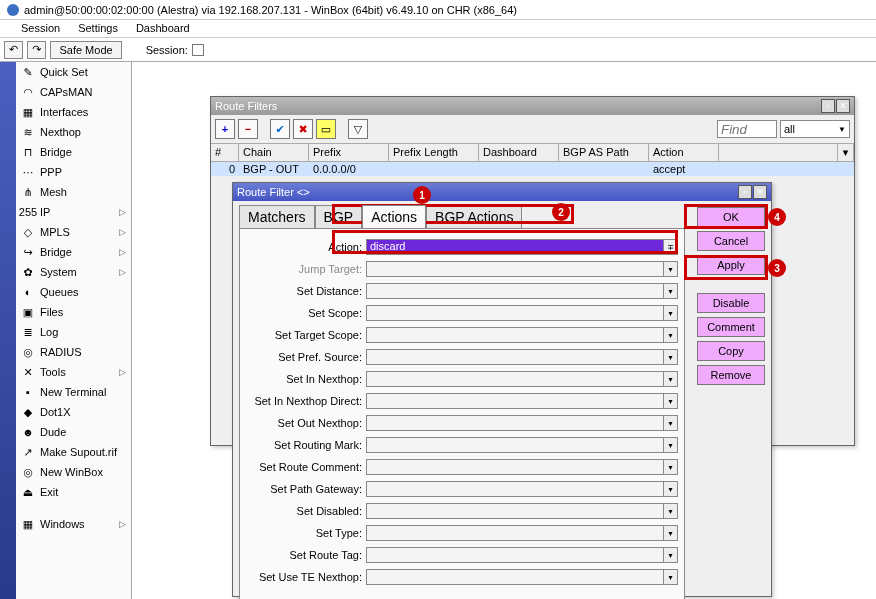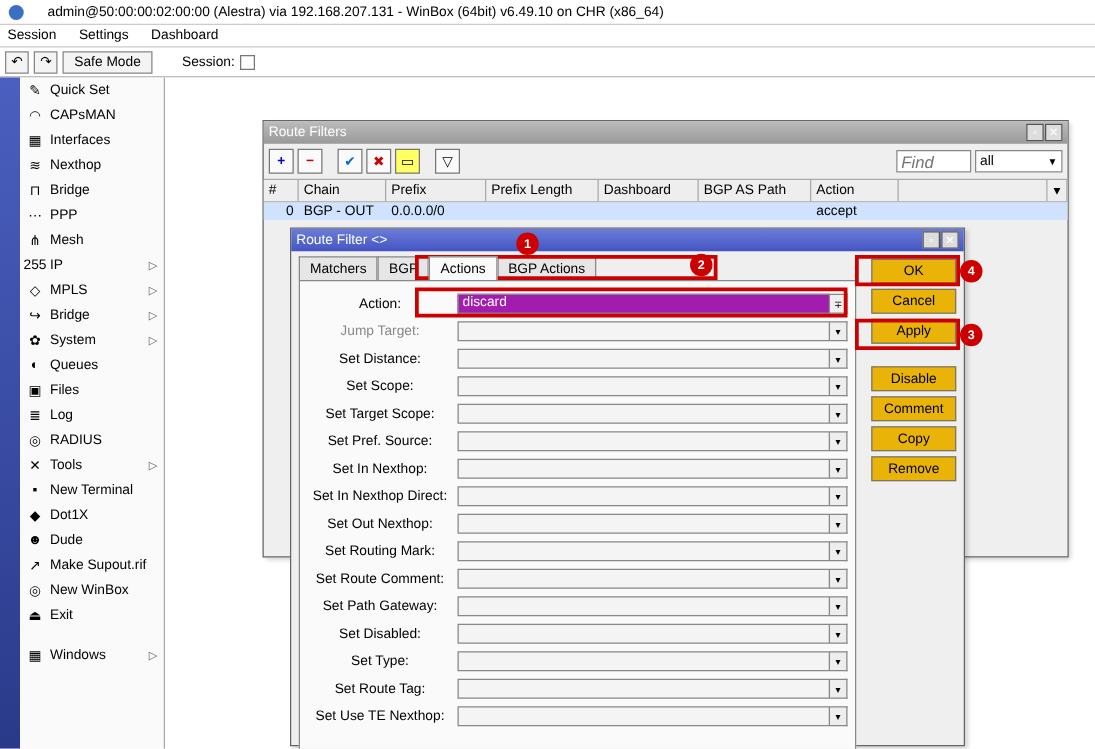--- a/index.html
+++ b/index.html
@@ -12,28 +12,27 @@
     overflow: hidden;
     position: relative;
   }
   .title-bar {
     height: 20px;
     background: #fff;
     padding: 2px 6px;
     display: flex;
     align-items: center;
     border-bottom: 1px solid #ccc;
-    gap: 14px;
   }
   .title-icon {
     width: 14px; height: 14px; margin-right: 4px;
   }
   .menu-bar {
     height: 18px;
-    padding: 1px 4px;
+    padding: 1px 19px;
     display: flex;
     gap: 14px;
     border-bottom: 1px solid #ccc;
   }
   .menu-bar span { padding: 1px 2px; cursor: default; }
   .tool-bar {
     height: 24px;
     padding: 2px 4px;
     display: flex;
     align-items: center;
@@ -87,30 +86,30 @@
   .win-ctrls { margin-left:auto; display:flex; gap:1px; }
   .win-ctrl { width:14px; height:14px; border:1px solid #555; background:#ddd; display:flex; align-items:center; justify-content:center; font-size:9px; }
   .toolbar2 { display:flex; align-items:center; gap:3px; padding:4px; border-bottom:1px solid #aaa; }
   .tb-btn { width:20px; height:20px; border:1px solid #777; background:#fafafa; display:flex; align-items:center; justify-content:center; }
   .table-head { display:flex; background:#eee; border-bottom:1px solid #aaa; font-size:11px; }
   .th { border-right:1px solid #aaa; padding:2px 4px; }
   .table-row { display:flex; font-size:11px; }
   .td { padding:1px 4px; }
   .row-sel { background:#cfe3ff; }
   .tabs { display:flex; padding:4px 6px 0 6px; gap:0; }
-  .tab { border:1px solid #888; border-bottom:none; background:#e6e6e6; padding:3px 8px; font-size:11px; position:relative; }
+  .tab { border:1px solid #888; border-bottom:none; background:#e6e6e6; padding:3px 8px; font-size:14px; position:relative; }
   .tab-active { background:#fafafa; z-index:2; }
   .form-area { background:#fafafa; border:1px solid #888; margin:0 6px 6px 6px; padding:6px 6px 6px 6px; height:380px; overflow:hidden; }
   .form-row { display:flex; align-items:center; margin:2px 0; height:20px; }
-  .fl { width:120px; text-align:center; padding-right:4px; color:#000; }
+  .fl { width:120px; text-align:right; padding-right:4px; color:#000; }
   .fl-grey { color:#888; }
   .fi { flex:1; height:16px; border:1px solid #888; background:#fff; padding:0 3px; }
   .fi-arrow { width:14px; height:16px; border:1px solid #888; border-left:none; display:flex; align-items:center; justify-content:center; font-size:8px; background:#eee; }
   .right-btns { width:80px; display:flex; flex-direction:column; gap:4px; padding:6px; }
-  .rbtn { height:20px; border:1px solid #777; background:#eab308; display:flex; align-items:center; justify-content:center; }
+  .rbtn { height:20px; border:1px solid #777; background:#f0abfc; display:flex; align-items:center; justify-content:center; }
   .redbox { border:3px solid #c00; position:absolute; pointer-events:none; }
   .badge { position:absolute; width:18px; height:18px; border-radius:50%; background:#c00; color:#fff; font-size:10px; font-weight:bold; display:flex; align-items:center; justify-content:center; pointer-events:none; }
   .checkboxish { width:12px;height:12px;border:1px solid #777;background:#fff;display:inline-block;}
   .find-input{height:18px;border:1px solid #888;width:60px;background:#fff;padding:0 3px;font-style:italic;color:#888;}
   .combo{height:18px;border:1px solid #888;width:70px;background:#fff;padding:0 3px;display:flex;align-items:center;}
 </style>
 </head>
 <body>
 
 <div class="title-bar">
@@ -299,21 +298,21 @@
         <div style="flex:1">
           <div class="tabs">
             <div class="tab">Matchers</div>
             <div class="tab">BGP</div>
             <div class="tab tab-active">Actions</div>
             <div class="tab">BGP Actions</div>
           </div>
           <div class="form-area">
             <div class="form-row">
               <span class="fl">Action:</span>
-              <span class="fi" style="background:#a21caf;color:#fff">discard</span>
+              <span class="fi" style="background:#6d28d9;color:#fff">discard</span>
               <span class="fi-arrow">∓</span>
             </div>
             <div id="form-rows">
                 <div class="form-row">
                   <span class="fl fl-grey">Jump Target:</span>
                   <span class="fi" style="background:#f4f4f4"></span>
                   <span class="fi-arrow">▾</span>
                 </div>
                 <div class="form-row">
                   <span class="fl ">Set Distance:</span>

